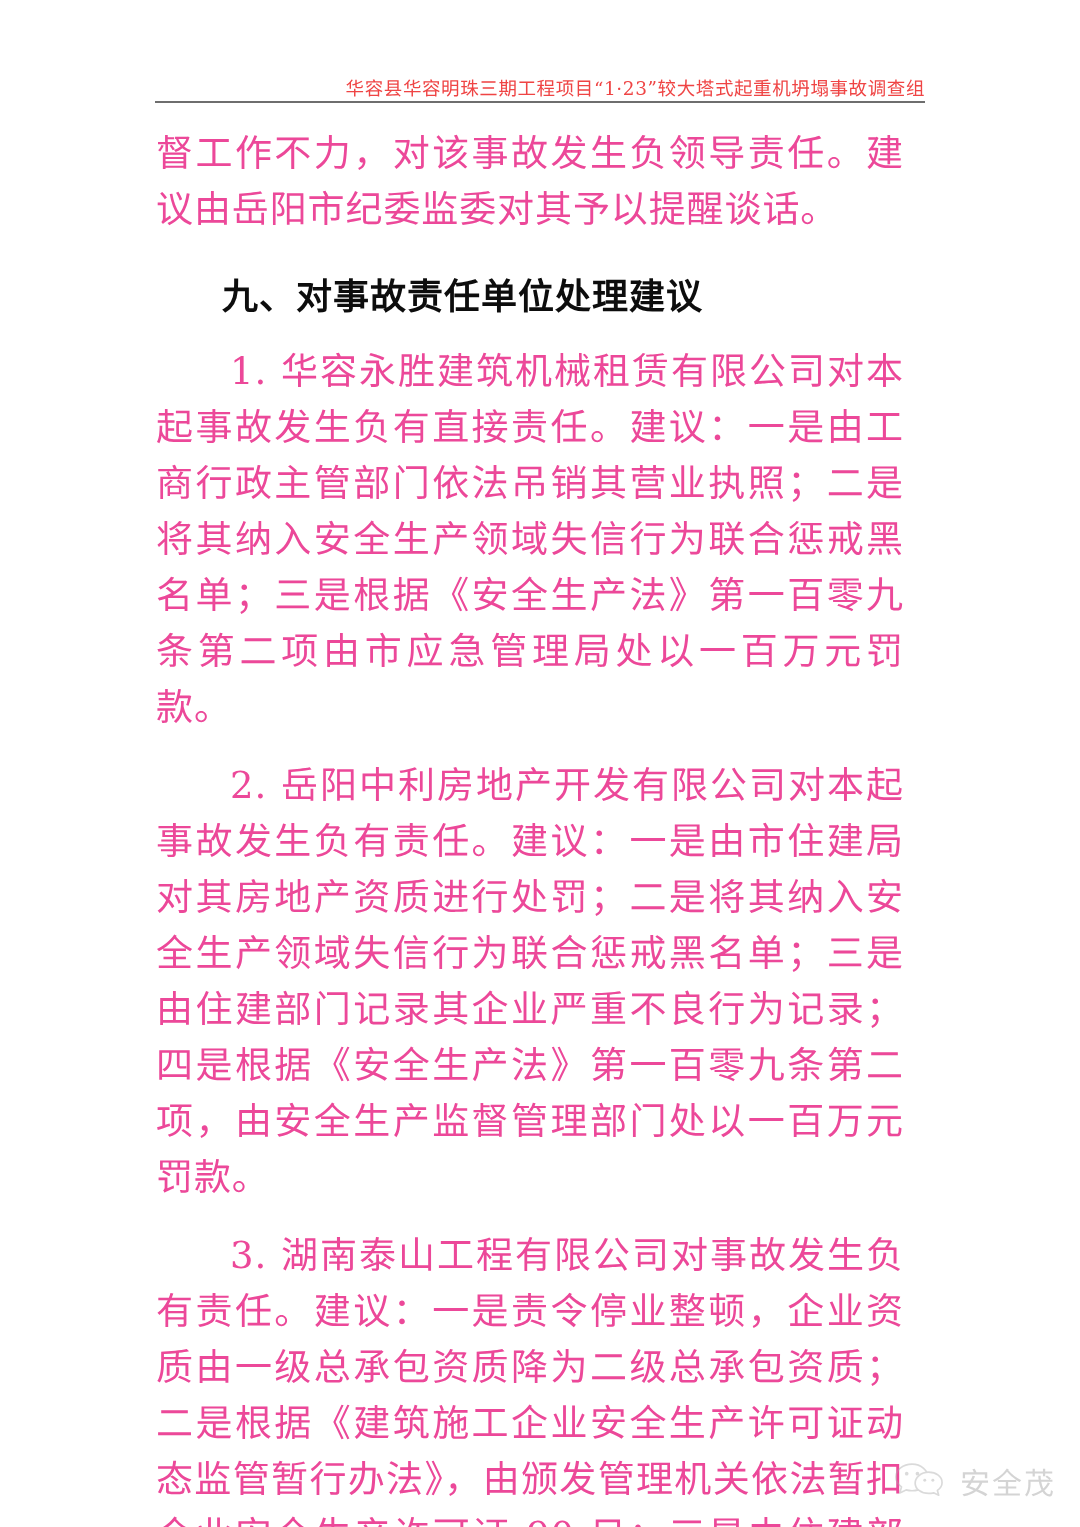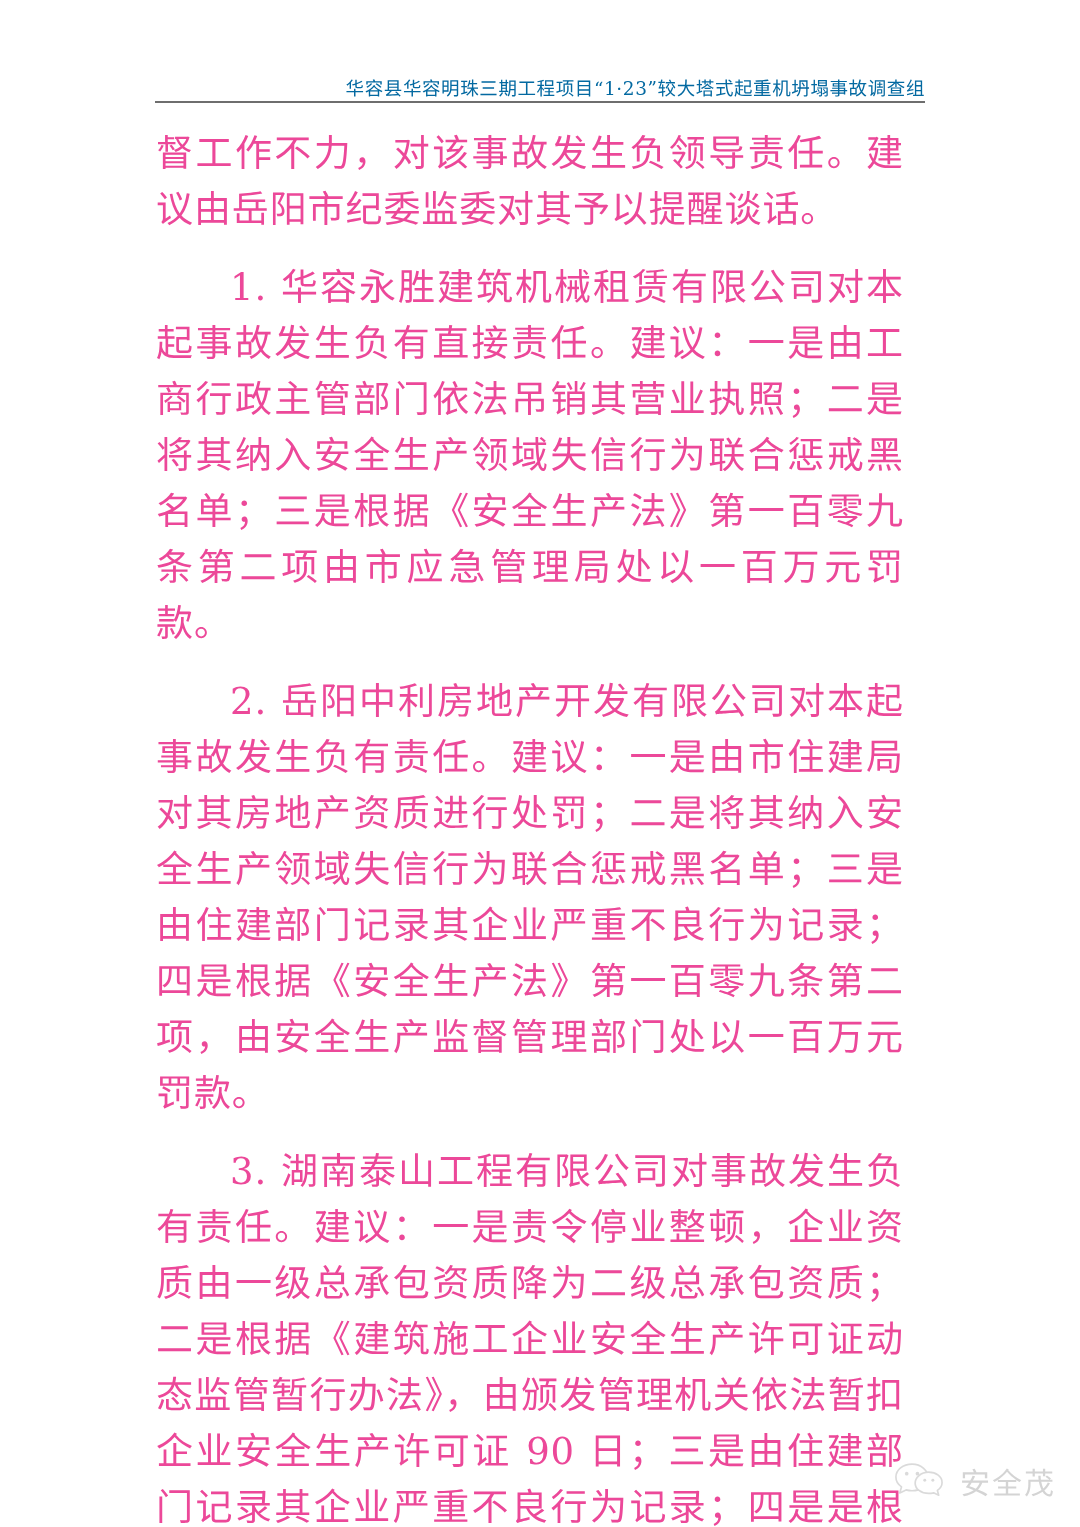--- a/index.html
+++ b/index.html
@@ -24,21 +24,21 @@
   
   .header {
     position: absolute;
     left: 155px;
     top: 74px;
     width: 770px;
     text-align: right;
     font-family: "DejaVu Serif", "Liberation Serif", serif;
     font-size: 18.5px;
     letter-spacing: 0.6px;
-    color: #0369a1;
+    color: #ef4444;
     white-space: nowrap;
   }
 
   .header-rule {
     position: absolute;
     left: 155px;
     top: 101px;
     width: 770px;
     height: 0;
     border-top: 2px solid #6e6e6e;
@@ -126,20 +126,21 @@
 <div class="page">
 
   <div class="header">华容县华容明珠三期工程项目“1·23”较大塔式起重机坍塌事故调查组</div>
 
   <div class="header-rule"></div>
 
   <div class="body-block">
 
     <p class="para">督工作不力，对该事故发生负领导责任。建议由岳阳市纪委监委对其予以提醒谈话。</p>
 
+    <h2 class="section-heading">九、对事故责任单位处理建议</h2>
 
     <p class="para indent gap-sm">1. 华容永胜建筑机械租赁有限公司对本起事故发生负有直接责任。建议：一是由工商行政主管部门依法吊销其营业执照；二是将其纳入安全生产领域失信行为联合惩戒黑名单；三是根据《安全生产法》第一百零九条第二项由市应急管理局处以一百万元罚款。</p>
 
     <p class="para indent gap-sm">2. 岳阳中利房地产开发有限公司对本起事故发生负有责任。建议：一是由市住建局对其房地产资质进行处罚；二是将其纳入安全生产领域失信行为联合惩戒黑名单；三是由住建部门记录其企业严重不良行为记录；四是根据《安全生产法》第一百零九条第二项，由安全生产监督管理部门处以一百万元罚款。</p>
 
     <p class="para indent gap-sm">3. 湖南泰山工程有限公司对事故发生负有责任。建议：一是责令停业整顿，企业资质由一级总承包资质降为二级总承包资质；二是根据《建筑施工企业安全生产许可证动态监管暂行办法》，由颁发管理机关依法暂扣企业安全生产许可证 90 日；三是由住建部门记录其企业严重不良行为记录；四是是根据《安全生产法》第一百零九条第二项，由市应急管理局处以一百万元罚款；</p>
 
   </div>
 
 

